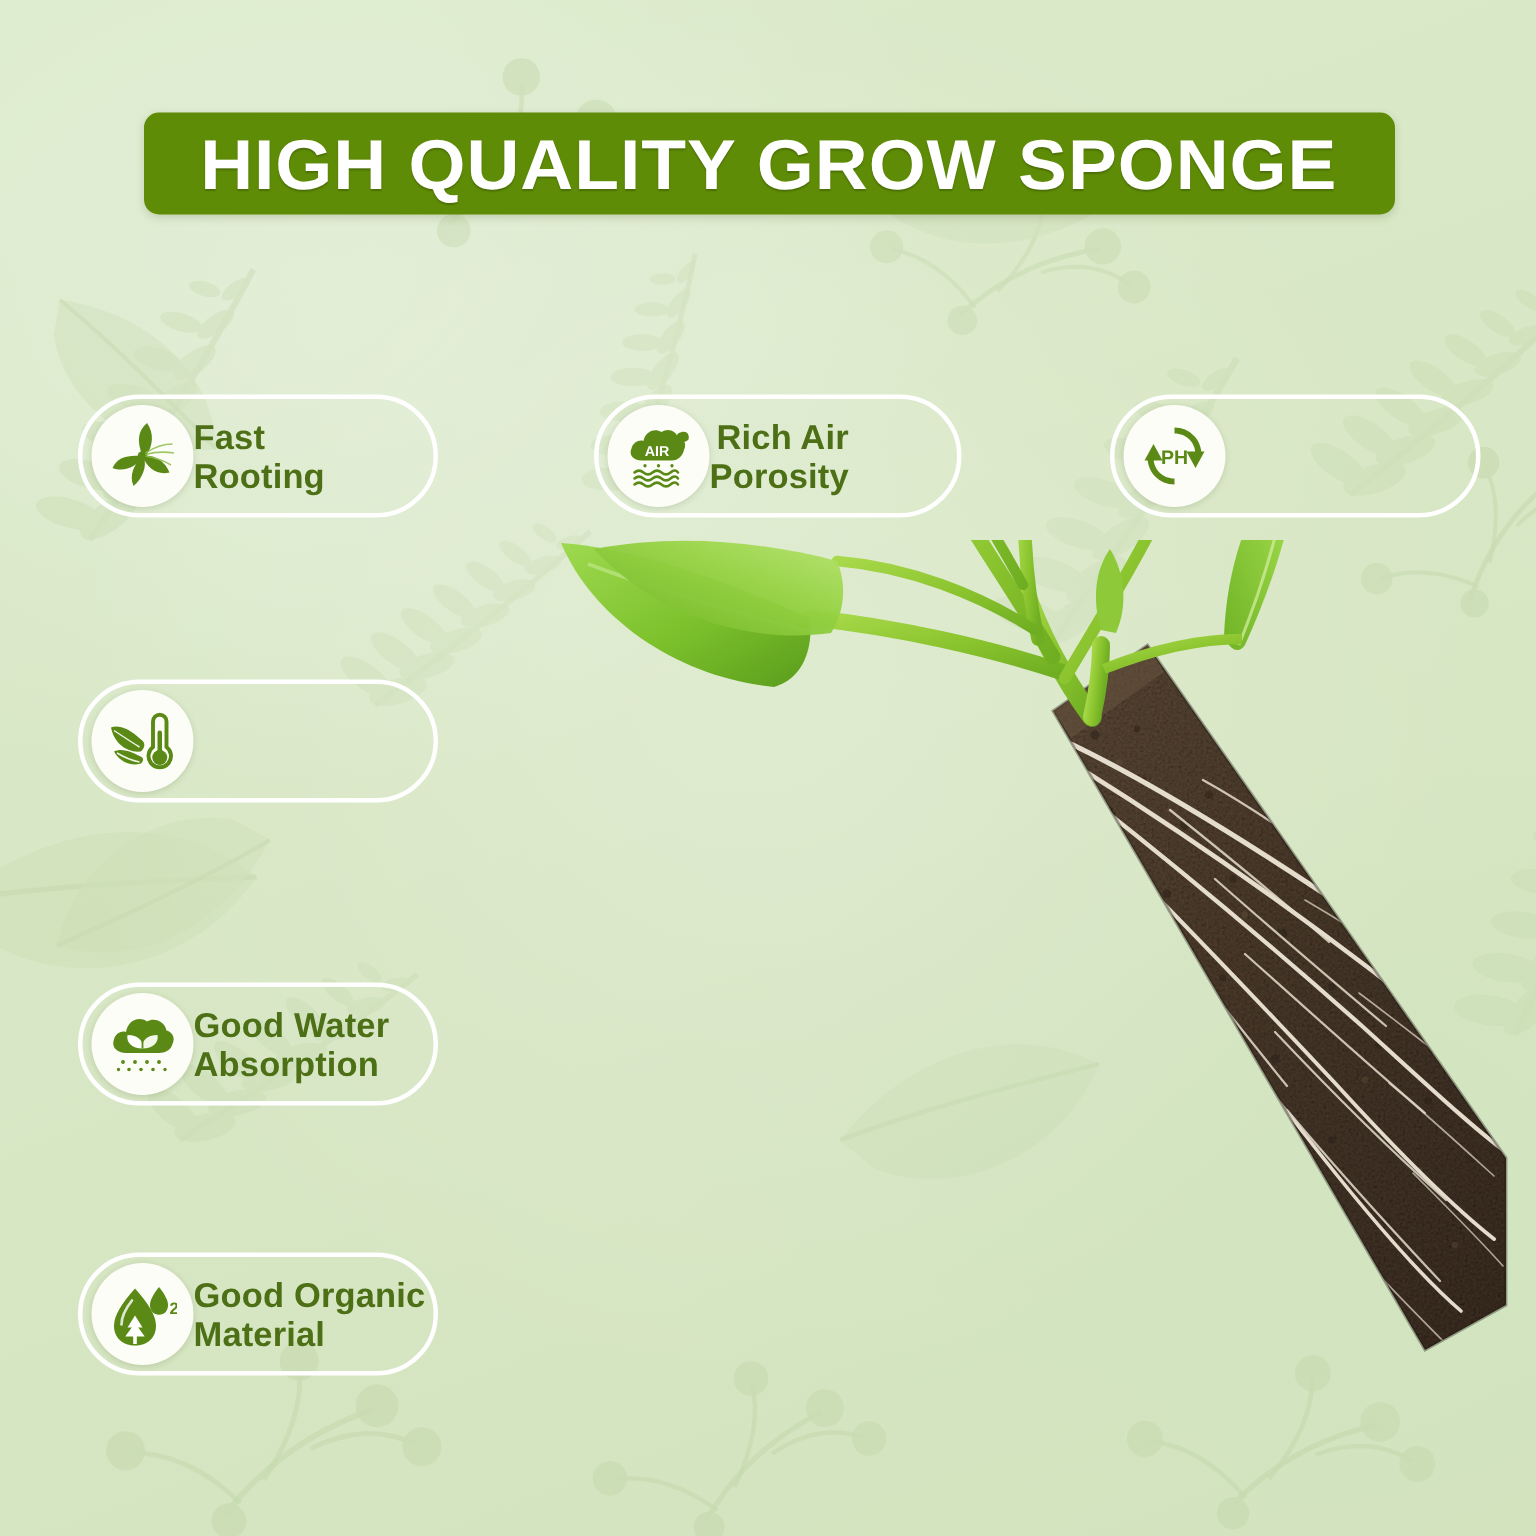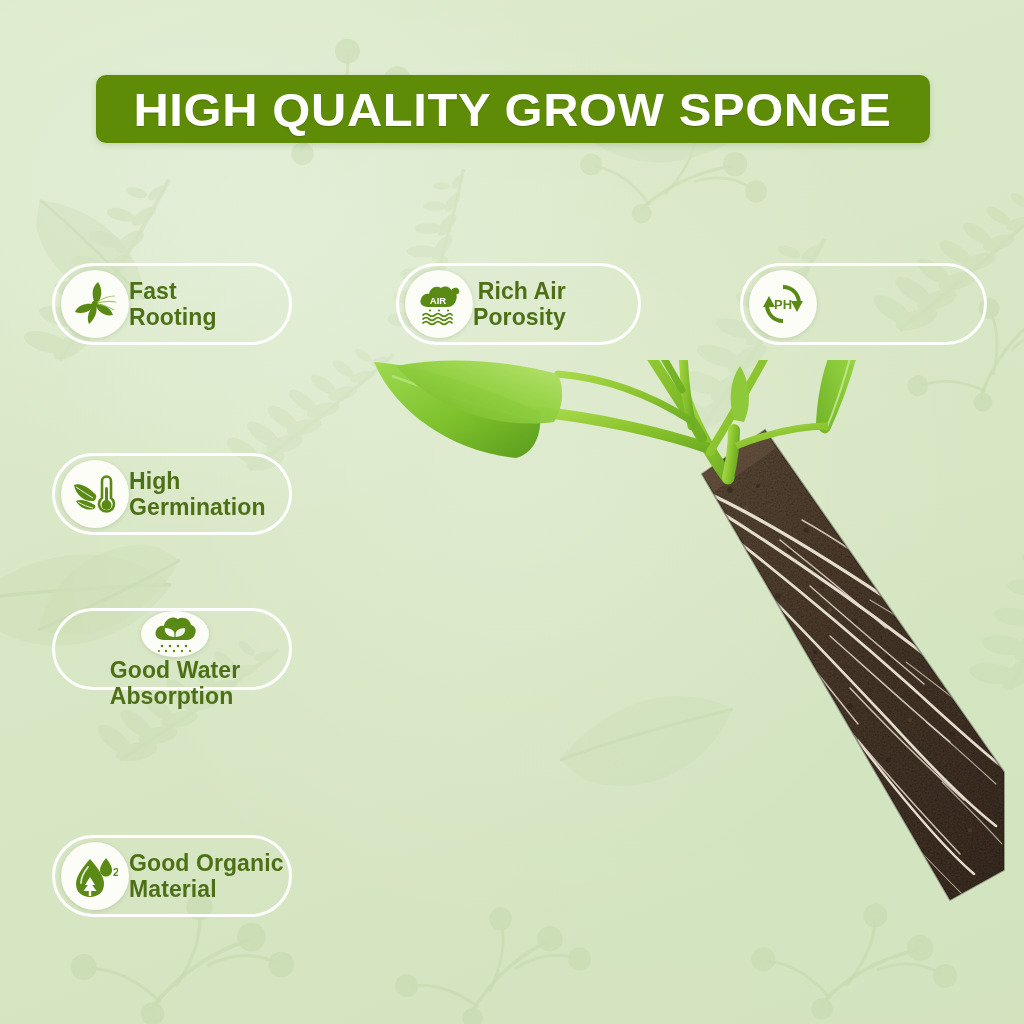--- a/index.html
+++ b/index.html
@@ -93,21 +93,21 @@
     white-space: pre-line;
     letter-spacing: .1px;
   }
 
   
   .col-left  { left: 52px;  width: 240px; }
   .col-mid   { left: 396px; width: 245px; text-align: right; }
   .col-right { left: 740px; width: 247px; }
   .row-1 { top: 263px; }
   .row-2 { top: 453px; }
-  .row-3 { top: 608px; flex-direction: column; }
+  .row-3 { top: 655px; }
   .row-4 { top: 835px; }
 
   
   .plant {
     position: absolute;
     left: 330px;
     top: 360px;
     width: 694px;
     height: 664px;
     pointer-events: none;
@@ -415,22 +415,20 @@
         <g fill="#5a8a15">
           <path d="M22 22 C 14 14 6 12 2 14 C 4 24 12 31 22 30 C 25 27 25 24 22 22 Z"></path>
           <path d="M21 33 C 14 29 8 28 4 30 C 8 37 15 40 22 38 C 24 36 24 34 21 33 Z"></path>
         </g>
         <g stroke="#ffffff" stroke-width="1" fill="none" opacity=".9">
           <path d="M4 16 C 10 20 16 24 21 27"></path>
           <path d="M6 31 C 11 34 16 36 21 37"></path>
         </g>
       </svg>
     </div>
-    <div class="pill-label">High
-Germination</div>
   </div>
 
   <div class="pill col-left row-3">
     <div class="pill-badge">
       <svg width="46" height="46" viewBox="0 0 46 46">
         <path d="M12 29 C 6 29 2 25 4 20 C 5 16 9 14 12 15 C 13 8 20 4 26 8 C 31 5 38 8 39 14 C 43 15 45 19 43 23 C 42 27 38 29 34 29 Z" fill="#5a8a15"></path>
         <path d="M23 26 C 16 26 12 22 13 17 C 20 17 24 21 23 26 Z" fill="#ffffff"></path>
         <path d="M23 26 C 30 26 34 22 33 17 C 26 17 22 21 23 26 Z" fill="#f2f8e8"></path>
         <path d="M23 26 L23 16" stroke="#5a8a15" stroke-width="1.2"></path>
         <g fill="#5a8a15">

